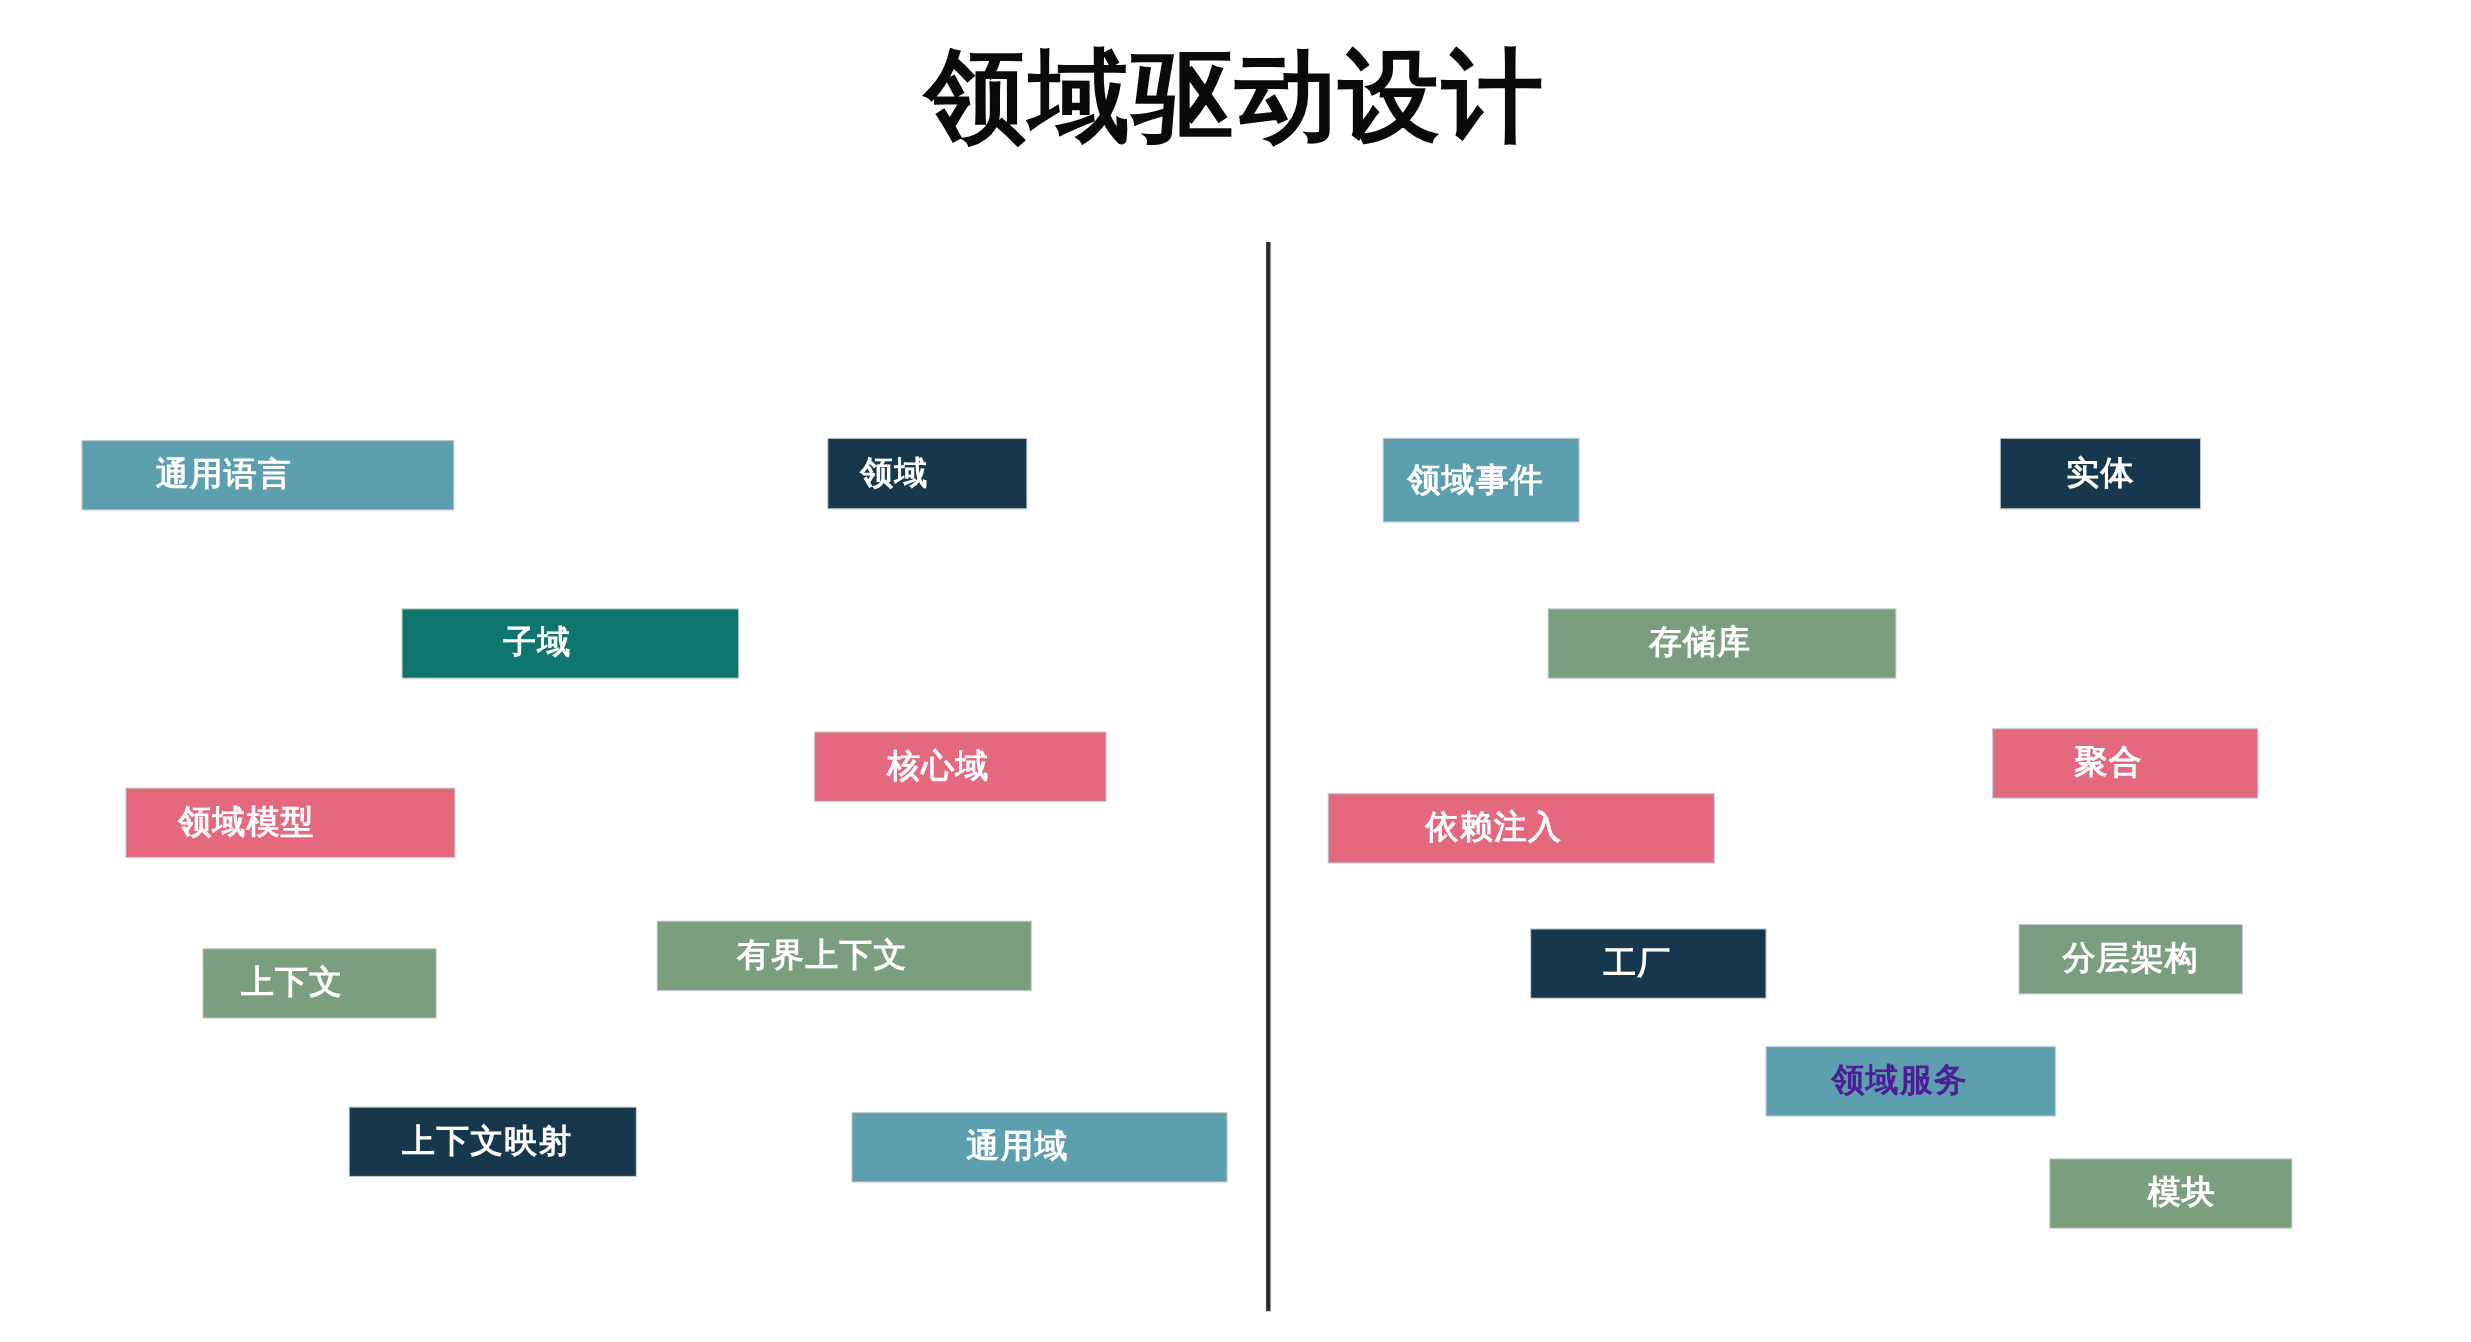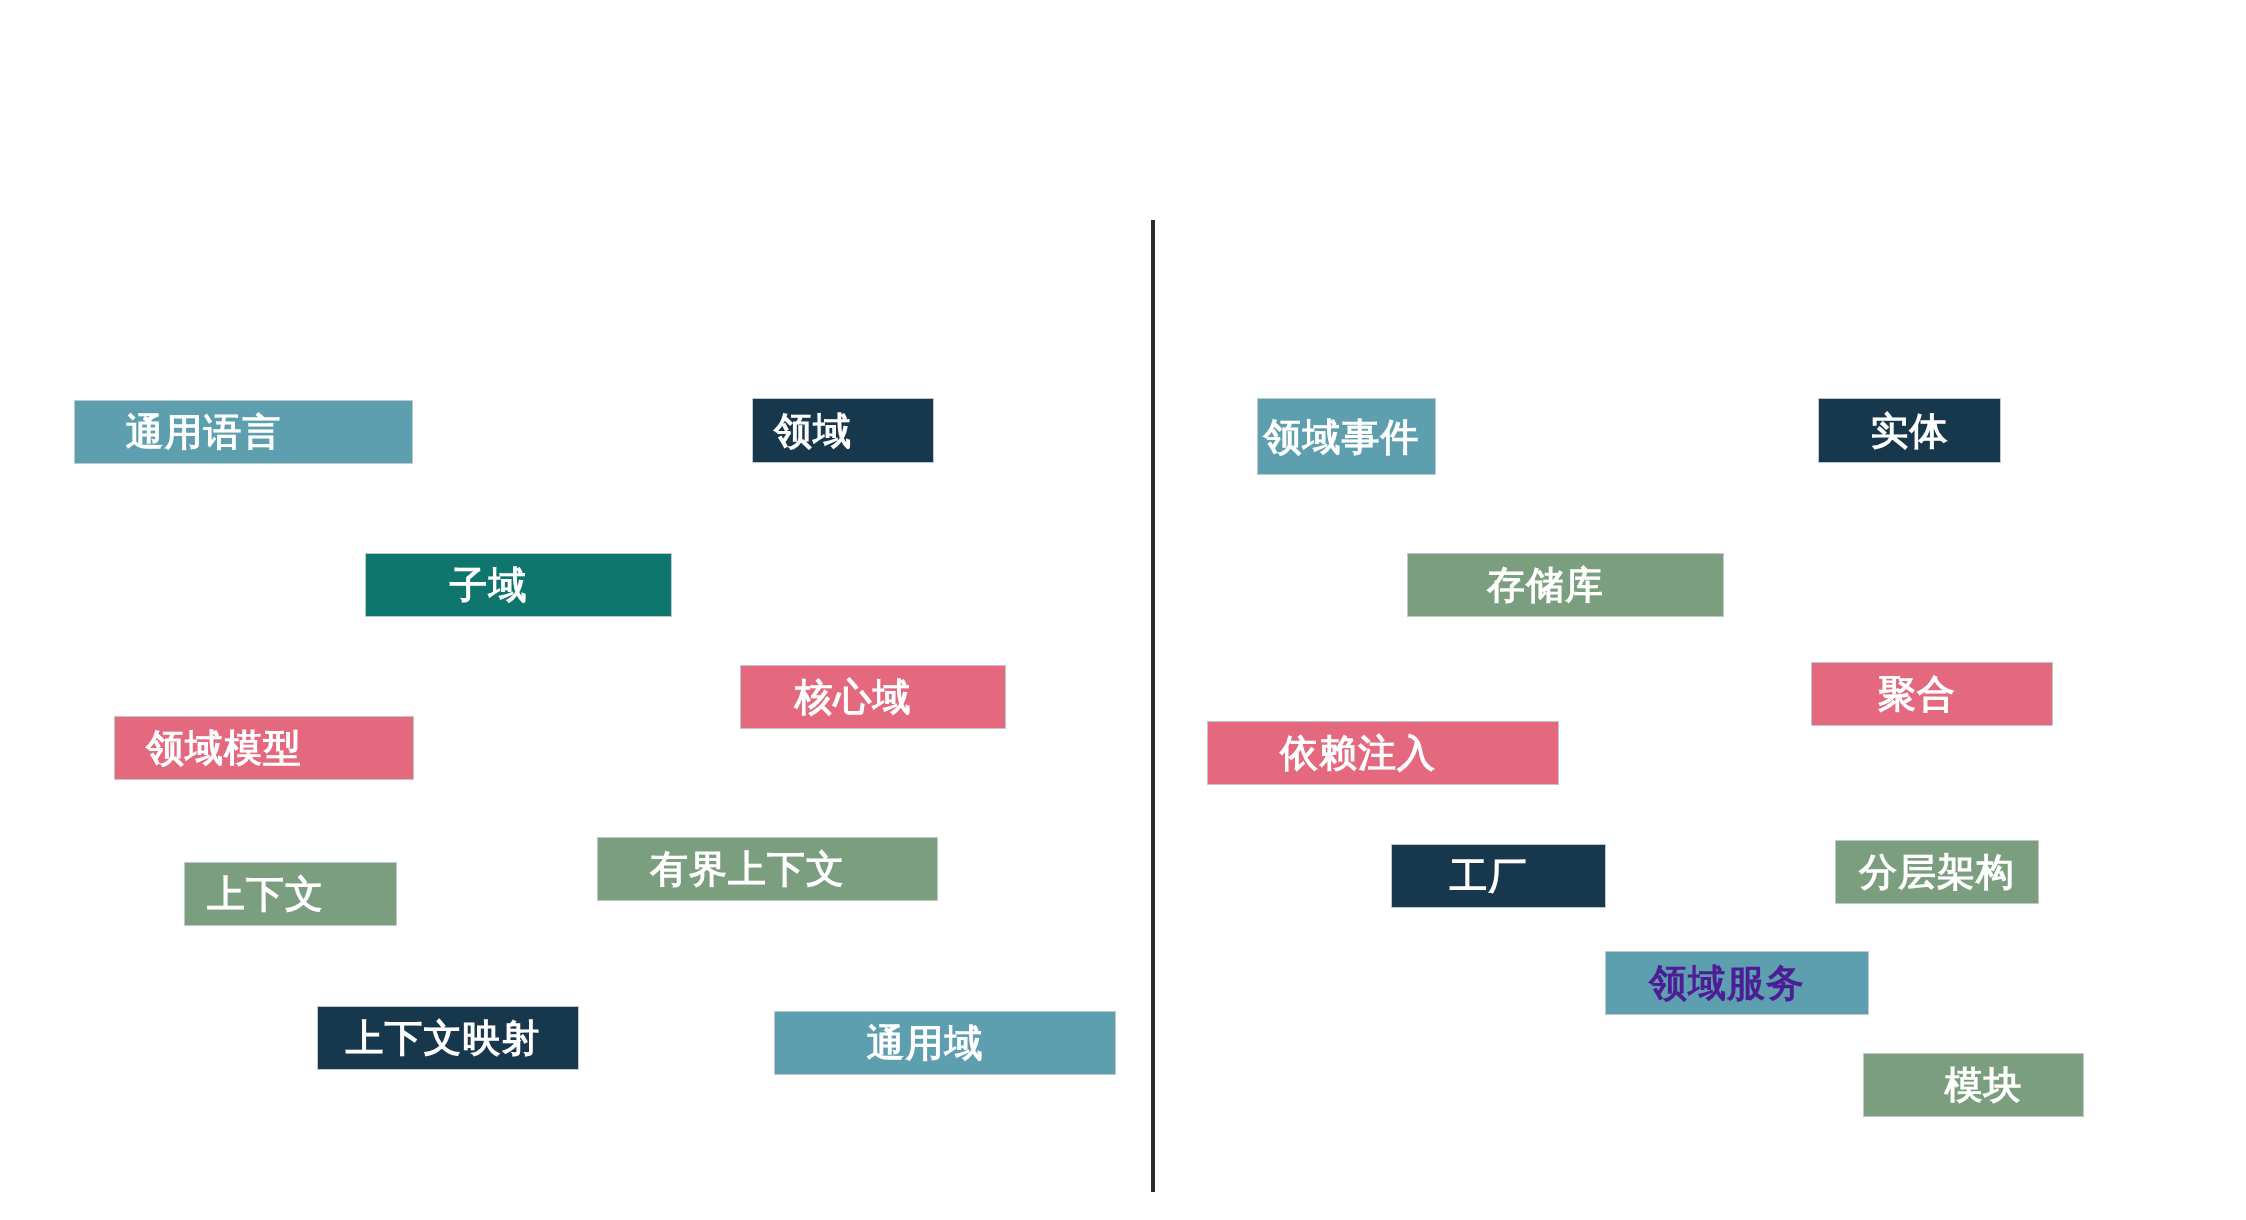--- a/index.html
+++ b/index.html
@@ -36,39 +36,40 @@
     height: 972px;
     background: #2b2b2b;
   }
   .node {
     position: absolute;
     box-sizing: border-box;
     display: flex;
     align-items: center;
     justify-content: center;
     color: #ffffff;
-    font-size: 38px;
+    font-size: 30px;
     font-weight: 700;
     letter-spacing: 1px;
     line-height: 1;
     white-space: nowrap;
     border: 1px solid rgba(255,255,255,0.0);
     box-shadow: 0 0 0 1px rgba(190,200,205,0.55);
   }
   .node .label { display: block; pointer-events: none; }
   .c-teal  { background: #5d9fae; }
   .c-green { background: #7a9e7e; }
   .c-pink  { background: #e4697f; }
   .c-navy  { background: #17384c; }
 </style>
 </head>
 <body>
 
 <div id="slide" style="background: rgb(255, 255, 255);">
 
+  <div id="slide-title" style="color: rgb(10, 10, 10);">领域驱动设计</div>
 
   <div id="divider" style="background: rgb(43, 43, 43);"></div>
 
   <div id="left-column">
       <div class="node c-teal" style="left: 75px; top: 401px; width: 337px; height: 62px; background: rgb(93, 159, 174); color: rgb(255, 255, 255); box-shadow: rgb(190, 200, 205) 0px 0px 0px 1px;">
         <span class="label" style="transform: translateX(-40px);">通用语言</span>
       </div>
       <div class="node c-navy" style="left: 753px; top: 399px; width: 180px; height: 63px; background: rgb(23, 56, 76); color: rgb(255, 255, 255); box-shadow: rgb(190, 200, 205) 0px 0px 0px 1px;">
         <span class="label" style="transform: translateX(-30px);">领域</span>
       </div>

